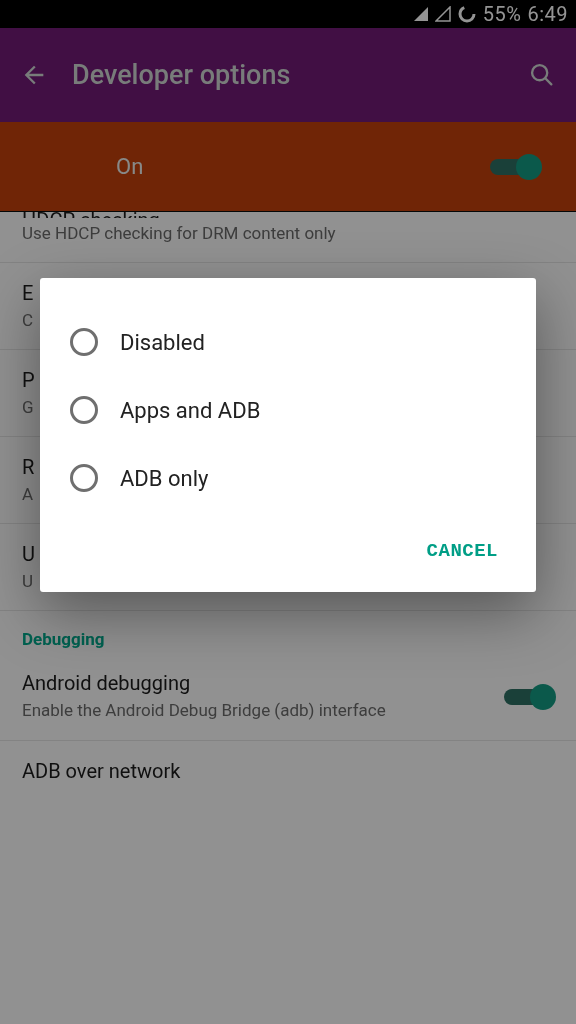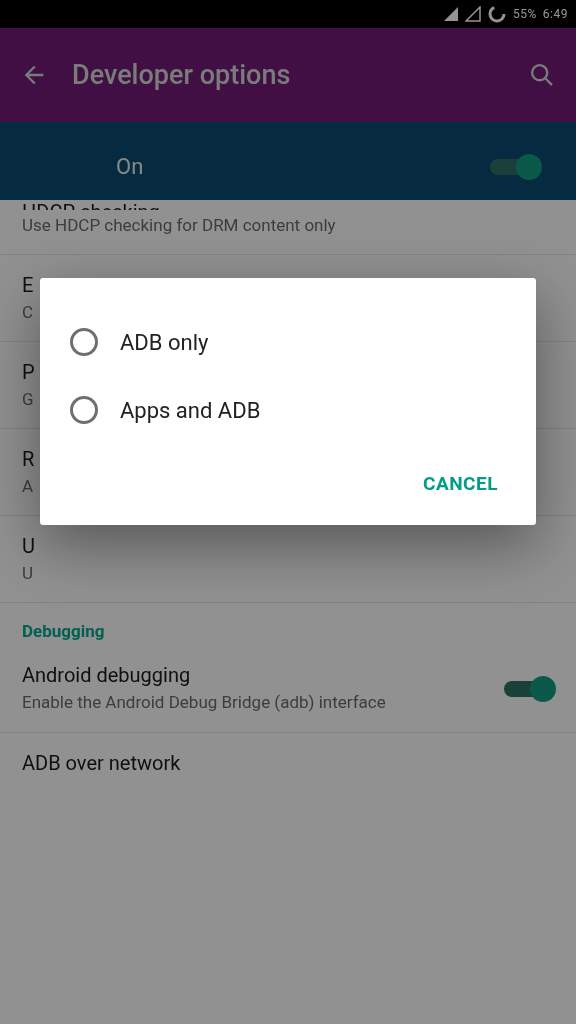--- a/index.html
+++ b/index.html
@@ -5,34 +5,34 @@
   * { box-sizing: border-box; margin: 0; padding: 0; }
   html, body { width: 576px; height: 1024px; overflow: hidden; font-family: Roboto, "Helvetica Neue", Arial, sans-serif; }
   body { background: #fafafa; position: relative; }
 
   
   .statusbar {
     height: 28px; background: #000; color: #fff; display: flex;
     align-items: center; justify-content: flex-end; padding: 0 8px; font-size: 16px;
   }
   .statusbar > * { margin-left: 6px; display: inline-flex; align-items: center; }
-  .sb-battery { font-size: 12px; letter-spacing: .5px; }
+  .sb-battery { font-size: 20px; letter-spacing: .5px; }
 
   
   .appbar {
     height: 94px; background: #701a75; color: #d9dedc; display: flex;
     align-items: center; padding: 0 12px;
   }
   .appbar .back { width: 44px; height: 44px; display: flex; align-items: center; justify-content: center; }
   .appbar .title { flex: 1; font-size: 27px; font-weight: 500; margin-left: 16px; color: #cfd6d3; }
   .appbar .search { width: 44px; height: 44px; display: flex; align-items: center; justify-content: center; }
 
   
   .master {
-    height: 90px; background: #0c4a6e; color: #e9edeb; display: flex;
+    height: 90px; background: #c2410c; color: #e9edeb; display: flex;
     align-items: center; padding: 0 36px 0 116px; font-size: 22px; border-bottom: 1px solid #0a0f0e;
   }
   .master .label { flex: 1; }
 
   
   .switch { width: 50px; height: 28px; position: relative; }
   .switch .track {
     position: absolute; left: 0; top: 6px; width: 40px; height: 16px;
     background: #2e6f63; border-radius: 10px;
   }
@@ -45,21 +45,21 @@
   .list { background: #fafafa; }
   .item {
     padding: 18px 22px 18px 22px; border-bottom: 1px solid #e2e2e2;
   }
   .item .ptitle { font-size: 20px; color: #1c1c1c; }
   .item .psub  { font-size: 17px; color: #6a6a6a; margin-top: 4px; line-height: 1.3; }
   .section-header { padding: 18px 22px 4px 22px; color: #00a78b; font-weight: 700; font-size: 17px; }
   .item.withswitch { display: flex; align-items: center; }
   .item.withswitch .txt { flex: 1; padding-right: 12px; }
 
-  .cut { padding-top: 0; }
+  .cut { padding-top: 8px; }
   .cut .ptitle { margin-top: -12px; overflow: hidden; height: 10px; }
 
   
   .scrim {
     position: absolute; inset: 0; background: rgba(0,0,0,.42);
   }
 
   
   .dialog {
     position: absolute; left: 40px; right: 40px; top: 278px;
@@ -77,21 +77,21 @@
   .option .radio {
     width: 28px; height: 28px; border: 3px solid #6f6f6f; border-radius: 50%;
     margin-right: 22px; position: relative; flex: 0 0 auto;
   }
   .option.selected .radio { border-color: #009e86; }
   .option.selected .radio::after {
     content: ""; position: absolute; left: 4px; top: 4px; width: 14px; height: 14px;
     background: #009e86; border-radius: 50%;
   }
   .dialog .actions {
-    display: flex; justify-content: flex-end; padding: 18px 24px 10px 24px;
+    display: flex; justify-content: flex-end; padding: 18px 24px 10px 24px; font-family: Liberation Mono, monospace;
   }
   .dialog .actions .btn {
     color: #009e86; font-weight: 700; font-size: 19px; letter-spacing: .5px;
     padding: 10px 14px;
   }
 
   svg { display: block; }
 </style>
 </head>
 <body>
@@ -175,23 +175,27 @@
     <div class="ptitle">ADB over network</div>
   </div>
 </div>
 
 <div class="scrim"></div>
 
 <div class="dialog">
 
   <div class="option">
     <span class="radio"></span>
-    <span>ADB only</span>
+    <span>Disabled</span>
   </div>
   <div class="option">
     <span class="radio"></span>
     <span>Apps and ADB</span>
   </div>
+  <div class="option">
+    <span class="radio"></span>
+    <span>ADB only</span>
+  </div>
 
   <div class="actions">
     <div class="btn">CANCEL</div>
   </div>
 </div>
 
 </body></html>

